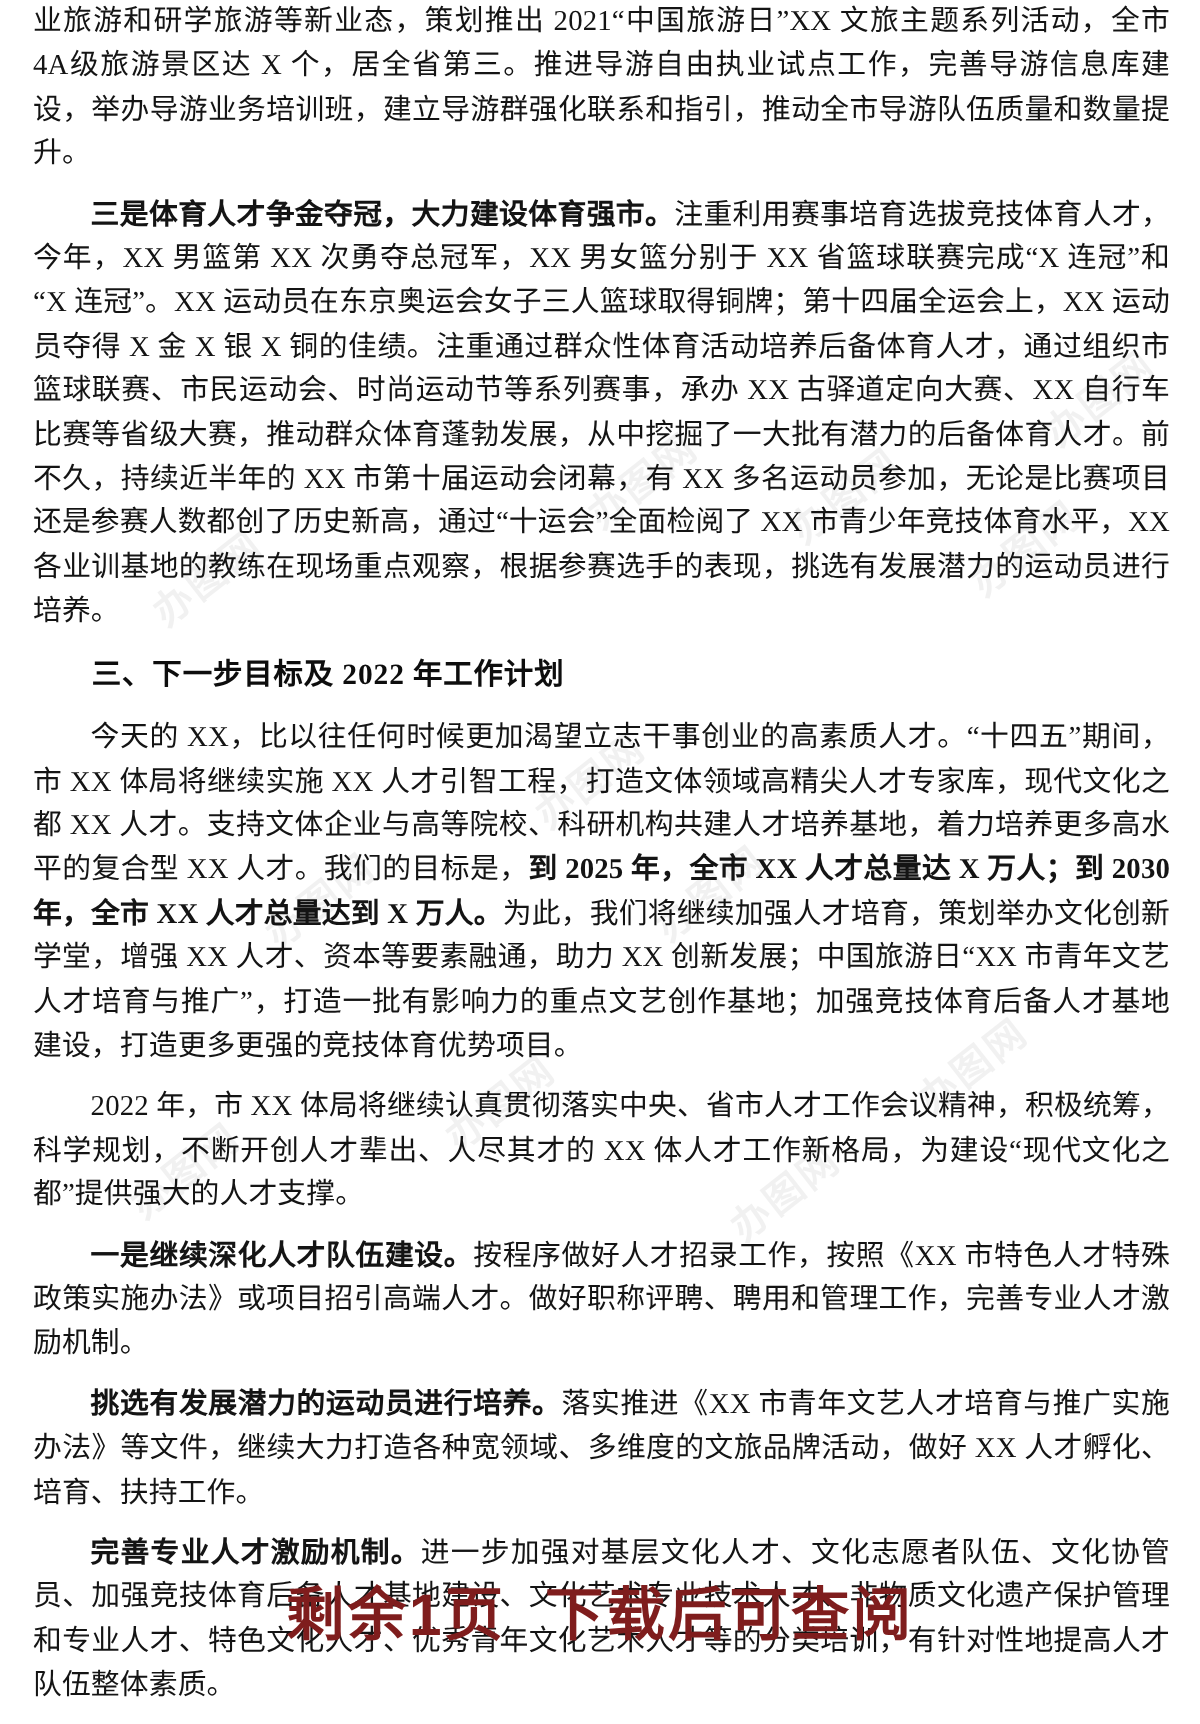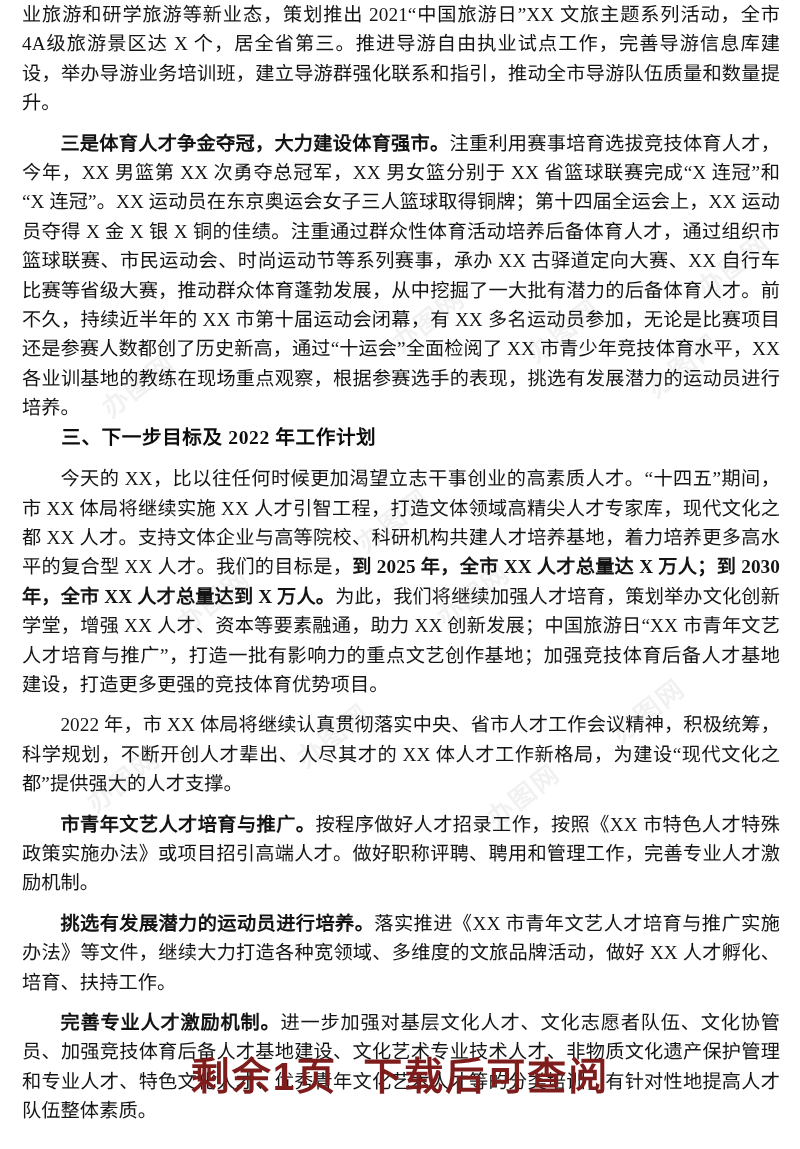--- a/index.html
+++ b/index.html
@@ -75,20 +75,21 @@
     padding: 0;
     font-size: 19.6px;
     line-height: 29.4px;
     font-weight: 700;
     color: #0d0d0d;
     text-indent: 2em;
     letter-spacing: 0.6px;
     font-family: "Liberation Serif", "DejaVu Serif", serif;
   }
   .heading-block {
+    margin-top: 13px;
     margin-bottom: 12px;
   }
 
   
   .footer-notice {
     position: absolute;
     left: 0;
     right: 0;
     top: 1045px;
     z-index: 2;
@@ -132,21 +133,21 @@
     <p class="para gap"><span class="b">三是体育人才争金夺冠，大力建设体育强市。</span><span>注重利用赛事培育选拔竞技体育人才，今年，XX 男篮第 XX 次勇夺总冠军，XX 男女篮分别于 XX 省篮球联赛完成“X 连冠”和“X 连冠”。XX 运动员在东京奥运会女子三人篮球取得铜牌；第十四届全运会上，XX 运动员夺得 X 金 X 银 X 铜的佳绩。注重通过群众性体育活动培养后备体育人才，通过组织市篮球联赛、市民运动会、时尚运动节等系列赛事，承办 XX 古驿道定向大赛、XX 自行车比赛等省级大赛，推动群众体育蓬勃发展，从中挖掘了一大批有潜力的后备体育人才。前不久，持续近半年的 XX 市第十届运动会闭幕，有 XX 多名运动员参加，无论是比赛项目还是参赛人数都创了历史新高，通过“十运会”全面检阅了 XX 市青少年竞技体育水平，XX 各业训基地的教练在现场重点观察，根据参赛选手的表现，挑选有发展潜力的运动员进行培养。</span></p>
 
     <div class="heading-block">
       <h2 class="heading">三、下一步目标及 2022 年工作计划</h2>
     </div>
 
     <p class="para"><span>今天的 XX，比以往任何时候更加渴望立志干事创业的高素质人才。“十四五”期间，市 XX 体局将继续实施 XX 人才引智工程，打造文体领域高精尖人才专家库，现代文化之都 XX 人才。支持文体企业与高等院校、科研机构共建人才培养基地，着力培养更多高水平的复合型 XX 人才。我们的目标是，</span><span class="b">到 2025 年，全市 XX 人才总量达 X 万人；到 2030 年，全市 XX 人才总量达到 X 万人。</span><span>为此，我们将继续加强人才培育，策划举办文化创新学堂，增强 XX 人才、资本等要素融通，助力 XX 创新发展；中国旅游日“XX 市青年文艺人才培育与推广”，打造一批有影响力的重点文艺创作基地；加强竞技体育后备人才基地建设，打造更多更强的竞技体育优势项目。</span></p>
 
     <p class="para gap"><span>2022 年，市 XX 体局将继续认真贯彻落实中央、省市人才工作会议精神，积极统筹，科学规划，不断开创人才辈出、人尽其才的 XX 体人才工作新格局，为建设“现代文化之都”提供强大的人才支撑。</span></p>
 
-    <p class="para gap"><span class="b">市青年文艺人才培育与推广。</span><span>按程序做好人才招录工作，按照《XX 市特色人才特殊政策实施办法》或项目招引高端人才。做好职称评聘、聘用和管理工作，完善专业人才激励机制。</span></p>
+    <p class="para gap"><span class="b">一是继续深化人才队伍建设。</span><span>按程序做好人才招录工作，按照《XX 市特色人才特殊政策实施办法》或项目招引高端人才。做好职称评聘、聘用和管理工作，完善专业人才激励机制。</span></p>
 
     <p class="para gap"><span class="b">挑选有发展潜力的运动员进行培养。</span><span>落实推进《XX 市青年文艺人才培育与推广实施办法》等文件，继续大力打造各种宽领域、多维度的文旅品牌活动，做好 XX 人才孵化、培育、扶持工作。</span></p>
 
     <p class="para gap"><span class="b">完善专业人才激励机制。</span><span>进一步加强对基层文化人才、文化志愿者队伍、文化协管员、加强竞技体育后备人才基地建设、文化艺术专业技术人才、非物质文化遗产保护管理和专业人才、特色文化人才、优秀青年文化艺术人才等的分类培训，有针对性地提高人才队伍整体素质。</span></p>
 
   </div>
 
   <div class="footer-notice"><span>剩余1页</span><span class="sep"></span><span>下载后可查阅</span></div>
 
 </div>

